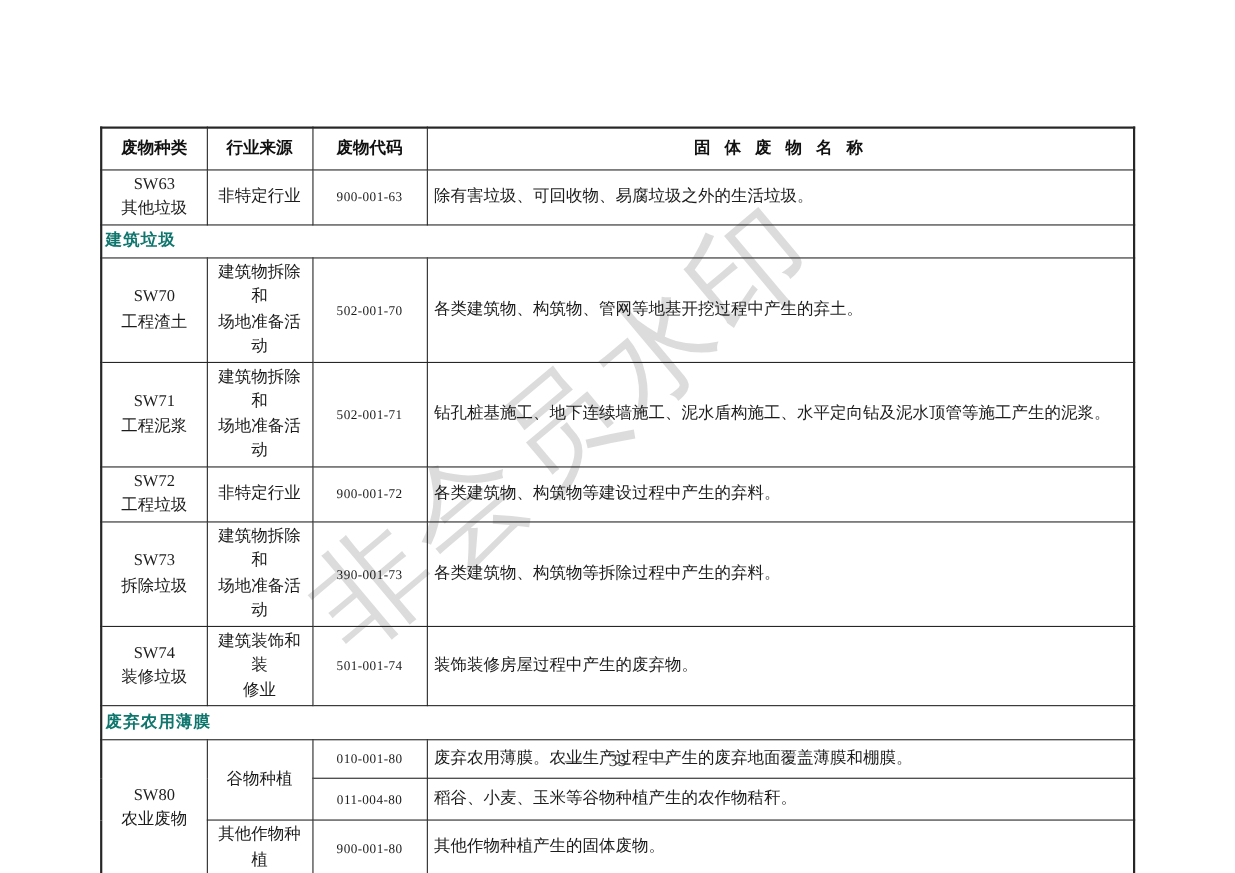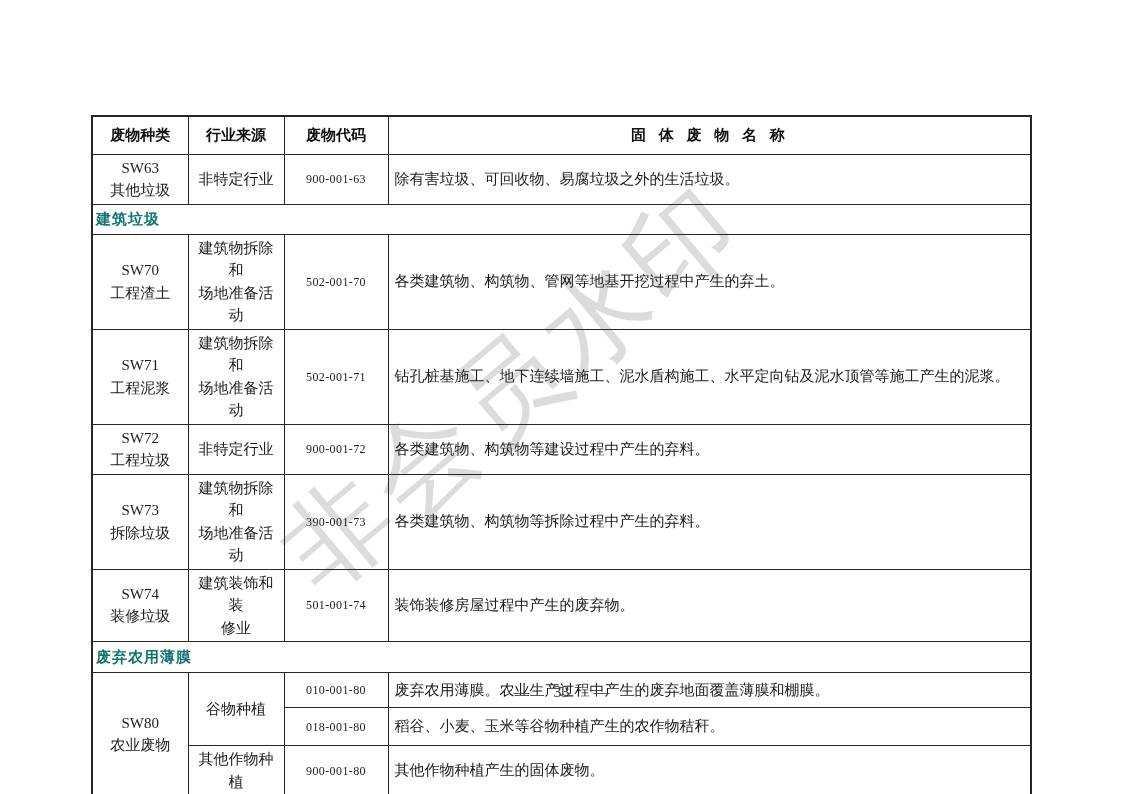--- a/index.html
+++ b/index.html
@@ -230,21 +230,21 @@
           </td>
           <td class="cell-code">
             <div class="line">010-001-80</div>
           </td>
           <td class="cell-desc">
             <div class="line">废弃农用薄膜。农业生产过程中产生的废弃地面覆盖薄膜和棚膜。</div>
           </td>
         </tr>
         <tr style="height: 38px;">
           <td class="cell-code">
-            <div class="line">018-001-80</div>
+            <div class="line">011-004-80</div>
           </td>
           <td class="cell-desc">
             <div class="line">稻谷、小麦、玉米等谷物种植产生的农作物秸秆。</div>
           </td>
         </tr>
         <tr style="height: 35px;">
           <td class="cell-plain">
             <div class="line">其他作物种植</div>
           </td>
           <td class="cell-code">

